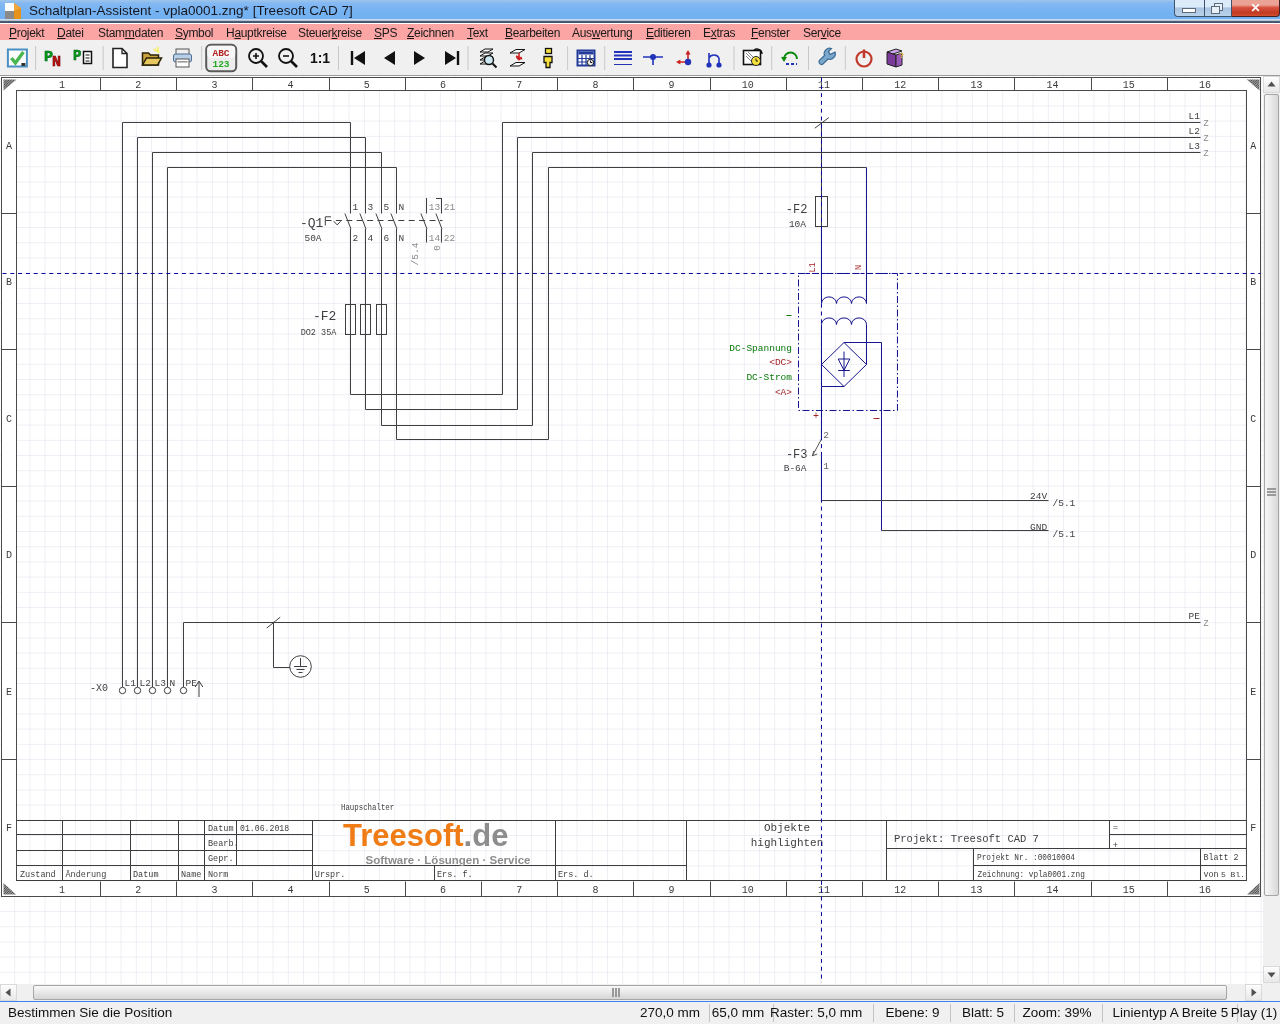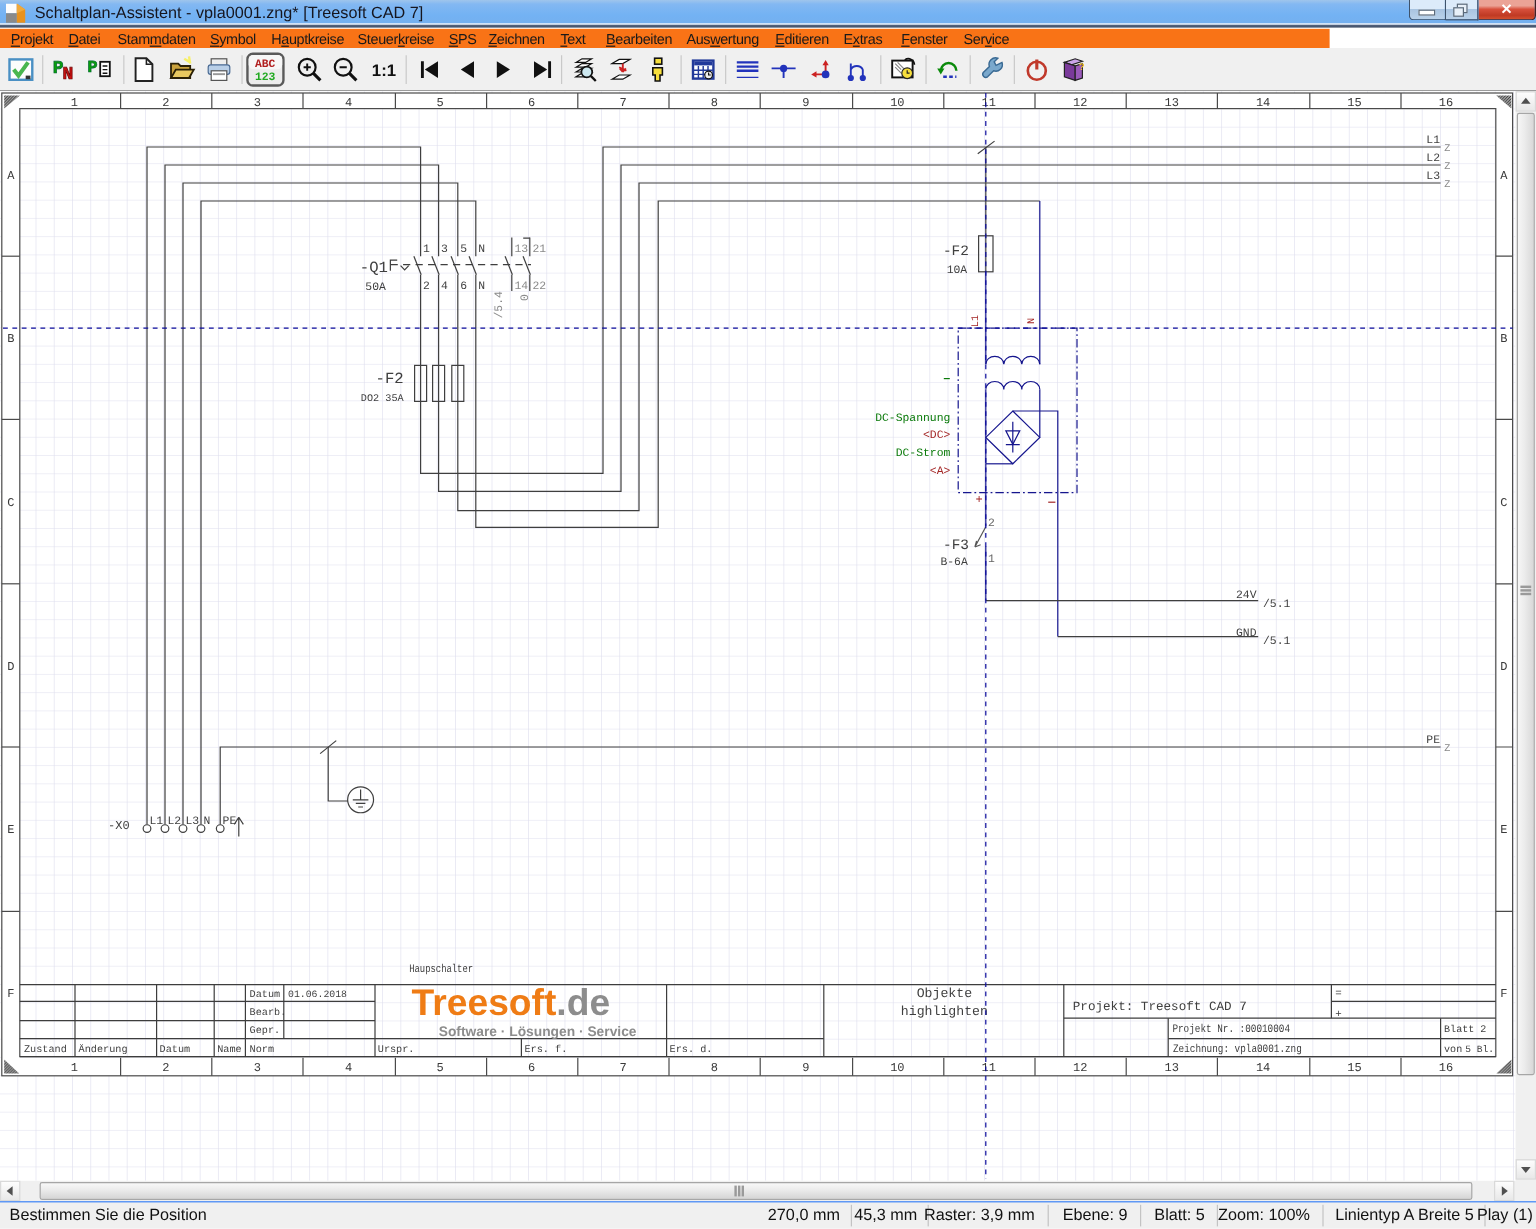--- a/index.html
+++ b/index.html
@@ -21,21 +21,21 @@
       </div>
 <div style="width:26px;height:16px;background:linear-gradient(#dcebfa 45%,#a9c4e0 48%,#bad2ea);border:1px solid #3f536b;border-top:none;border-left:none;position:relative">
   <div style="position:absolute;left:9px;top:3px;width:7px;height:6px;background:#e8f0f8;border:1.5px solid #5a6a7a"></div>
   <div style="position:absolute;left:6px;top:5.5px;width:7px;height:6px;background:#e8f0f8;border:1.5px solid #5a6a7a"></div>
       </div>
 <div style="width:47px;height:16px;background:linear-gradient(#eba396 30%,#d8503c 48%,#c03a24 80%,#d4502e);border:1px solid #411f24;border-top:none;border-left:none;border-radius:0 0 4px 0;display:flex;align-items:center;justify-content:center">
   <span style="color:#fff;font-weight:bold;font-size:12px;line-height:14px">✕</span>
       </div>
 </div>
 </div>
-<div style="position:absolute;left:0;top:24px;width:1108px;height:16px;background:#f97316;font-size:12px;letter-spacing:-0.3px;color:#1a1a1a">
+<div style="position:absolute;left:0;top:24px;width:1280px;height:16px;background:#fca5a5;font-size:12px;letter-spacing:-0.3px;color:#1a1a1a">
     <span style="position:absolute;left:9px;top:2px"><u>P</u>rojekt</span>
     <span style="position:absolute;left:57px;top:2px"><u>D</u>atei</span>
     <span style="position:absolute;left:98px;top:2px">Stam<u>m</u>daten</span>
     <span style="position:absolute;left:175px;top:2px"><u>S</u>ymbol</span>
     <span style="position:absolute;left:226px;top:2px">H<u>a</u>uptkreise</span>
     <span style="position:absolute;left:298px;top:2px">Steuer<u>k</u>reise</span>
     <span style="position:absolute;left:374px;top:2px"><u>S</u>PS</span>
     <span style="position:absolute;left:407px;top:2px"><u>Z</u>eichnen</span>
     <span style="position:absolute;left:467px;top:2px"><u>T</u>ext</span>
     <span style="position:absolute;left:505px;top:2px"><u>B</u>earbeiten</span>
@@ -485,19 +485,19 @@
 <div style="position:absolute;left:0;top:1001px;width:1280px;height:23px;background:#f0f0f0;border-top:1px solid #3b82f6;font-size:13.5px;color:#111">
     <div style="position:absolute;left:708.7px;top:2px;width:1px;height:18px;background:#c3c3c3"></div>
     <div style="position:absolute;left:773.1px;top:2px;width:1px;height:18px;background:#c3c3c3"></div>
     <div style="position:absolute;left:872.6px;top:2px;width:1px;height:18px;background:#c3c3c3"></div>
     <div style="position:absolute;left:949.9px;top:2px;width:1px;height:18px;background:#c3c3c3"></div>
     <div style="position:absolute;left:1014.3px;top:2px;width:1px;height:18px;background:#c3c3c3"></div>
     <div style="position:absolute;left:1102px;top:2px;width:1px;height:18px;background:#c3c3c3"></div>
     <div style="position:absolute;left:1236.5px;top:2px;width:1px;height:18px;background:#c3c3c3"></div>
     <div style="position:absolute;left:8px;top:3px">Bestimmen Sie die Position</div>
     <div style="position:absolute;right:580.1px;top:3px">270,0 mm</div>
-    <div style="position:absolute;right:515.7px;top:3px">45,3 mm</div>
-    <div style="position:absolute;right:417.70000000000005px;top:3px">Raster: 3,9 mm</div>
+    <div style="position:absolute;right:515.7px;top:3px">65,0 mm</div>
+    <div style="position:absolute;right:417.70000000000005px;top:3px">Raster: 5,0 mm</div>
     <div style="position:absolute;right:340.4px;top:3px">Ebene: 9</div>
     <div style="position:absolute;right:276px;top:3px">Blatt: 5</div>
-    <div style="position:absolute;right:188.4000000000001px;top:3px">Zoom: 100%</div>
+    <div style="position:absolute;right:188.4000000000001px;top:3px">Zoom: 39%</div>
     <div style="position:absolute;right:51.799999999999955px;top:3px">Linientyp A Breite 5</div>
     <div style="position:absolute;right:2.7000000000000455px;top:3px">Play (1)</div>
   </div>
 </body></html>

